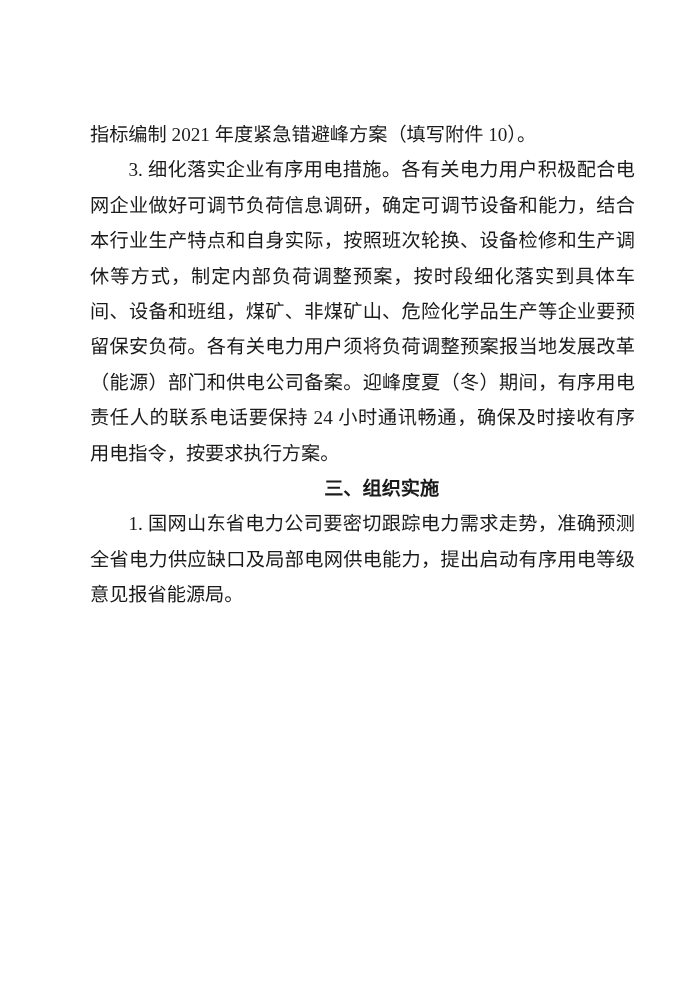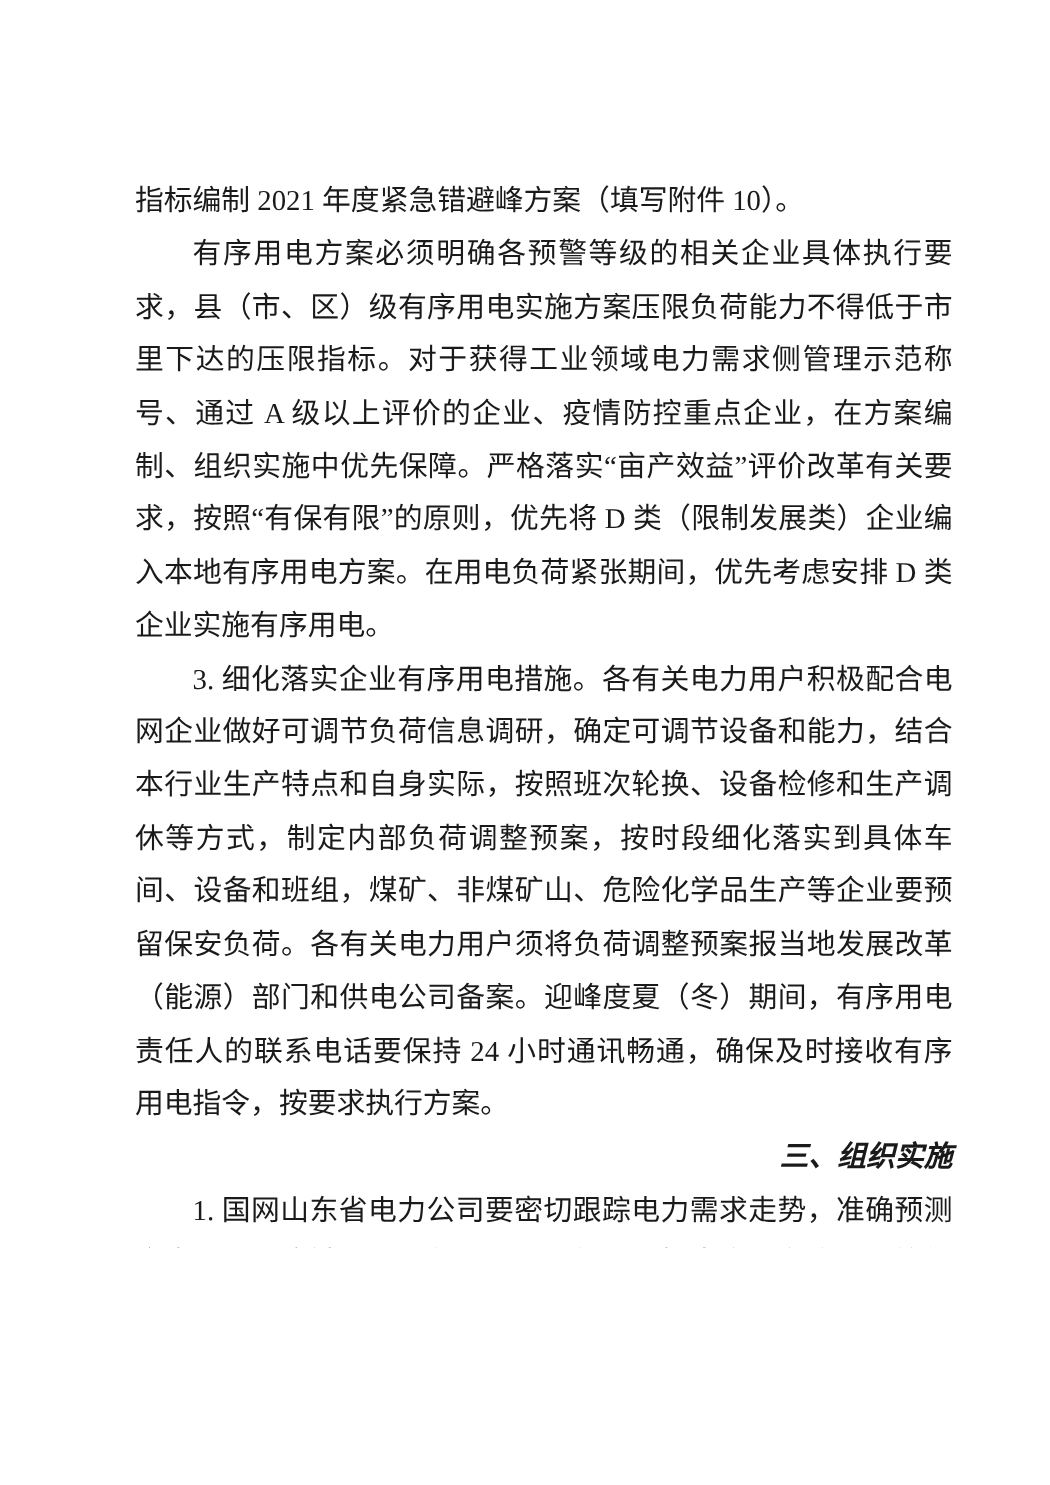--- a/index.html
+++ b/index.html
@@ -34,22 +34,21 @@
     padding: 0;
     font-size: 19.2px;
     line-height: 35.4px;
   }
   .indent {
     text-indent: 2em;
   }
   .heading-hei {
     font-family: "Liberation Sans", "DejaVu Sans", sans-serif;
     font-weight: bold;
-    text-align: right;
-    font-style: italic;
+    text-align: center;
   }
   .heading-kai {
     font-family: "Liberation Serif", "DejaVu Serif", serif;
     font-weight: bold;
     text-align: left;
   }
   .page-number {
     position: absolute;
     top: 914px;
     right: 86px;
@@ -58,20 +57,19 @@
     letter-spacing: 1px;
     color: #1a1a1a;
   }
 </style>
 </head>
 <body>
 
 <div class="page">
   <div class="text-block">
     <p class="body-para">指标编制 2021 年度紧急错避峰方案（填写附件 10）。</p>
-    <p class="body-para indent">有序用电方案必须明确各预警等级的相关企业具体执行要求，县（市、区）级有序用电实施方案压限负荷能力不得低于市里下达的压限指标。对于获得工业领域电力需求侧管理示范称号、通过 A 级以上评价的企业、疫情防控重点企业，在方案编制、组织实施中优先保障。严格落实“亩产效益”评价改革有关要求，按照“有保有限”的原则，优先将 D 类（限制发展类）企业编入本地有序用电方案。在用电负荷紧张期间，优先考虑安排 D 类企业实施有序用电。</p>
     <p class="body-para indent">3. 细化落实企业有序用电措施。各有关电力用户积极配合电网企业做好可调节负荷信息调研，确定可调节设备和能力，结合本行业生产特点和自身实际，按照班次轮换、设备检修和生产调休等方式，制定内部负荷调整预案，按时段细化落实到具体车间、设备和班组，煤矿、非煤矿山、危险化学品生产等企业要预留保安负荷。各有关电力用户须将负荷调整预案报当地发展改革（能源）部门和供电公司备案。迎峰度夏（冬）期间，有序用电责任人的联系电话要保持 24 小时通讯畅通，确保及时接收有序用电指令，按要求执行方案。</p>
     <h3 class="heading-hei indent">三、组织实施</h3>
     <p class="body-para indent">1. 国网山东省电力公司要密切跟踪电力需求走势，准确预测全省电力供应缺口及局部电网供电能力，提出启动有序用电等级意见报省能源局。</p>
   </div>
 
   <div class="page-number">- 5 -</div>
 </div>
 
 </body></html>

